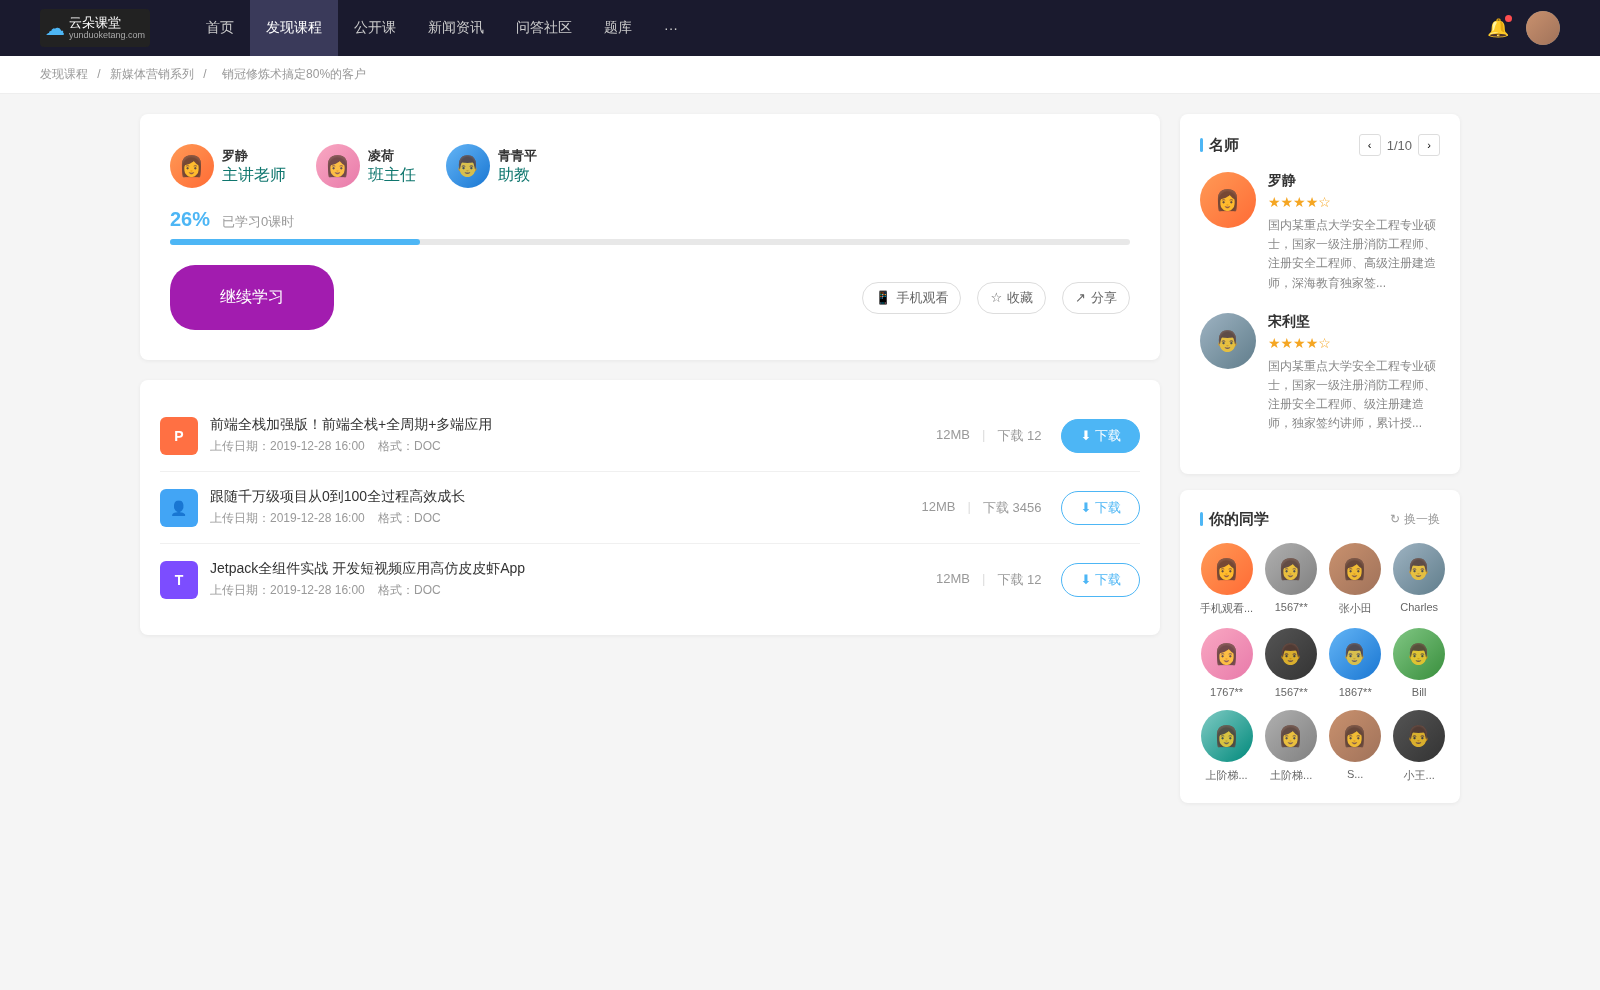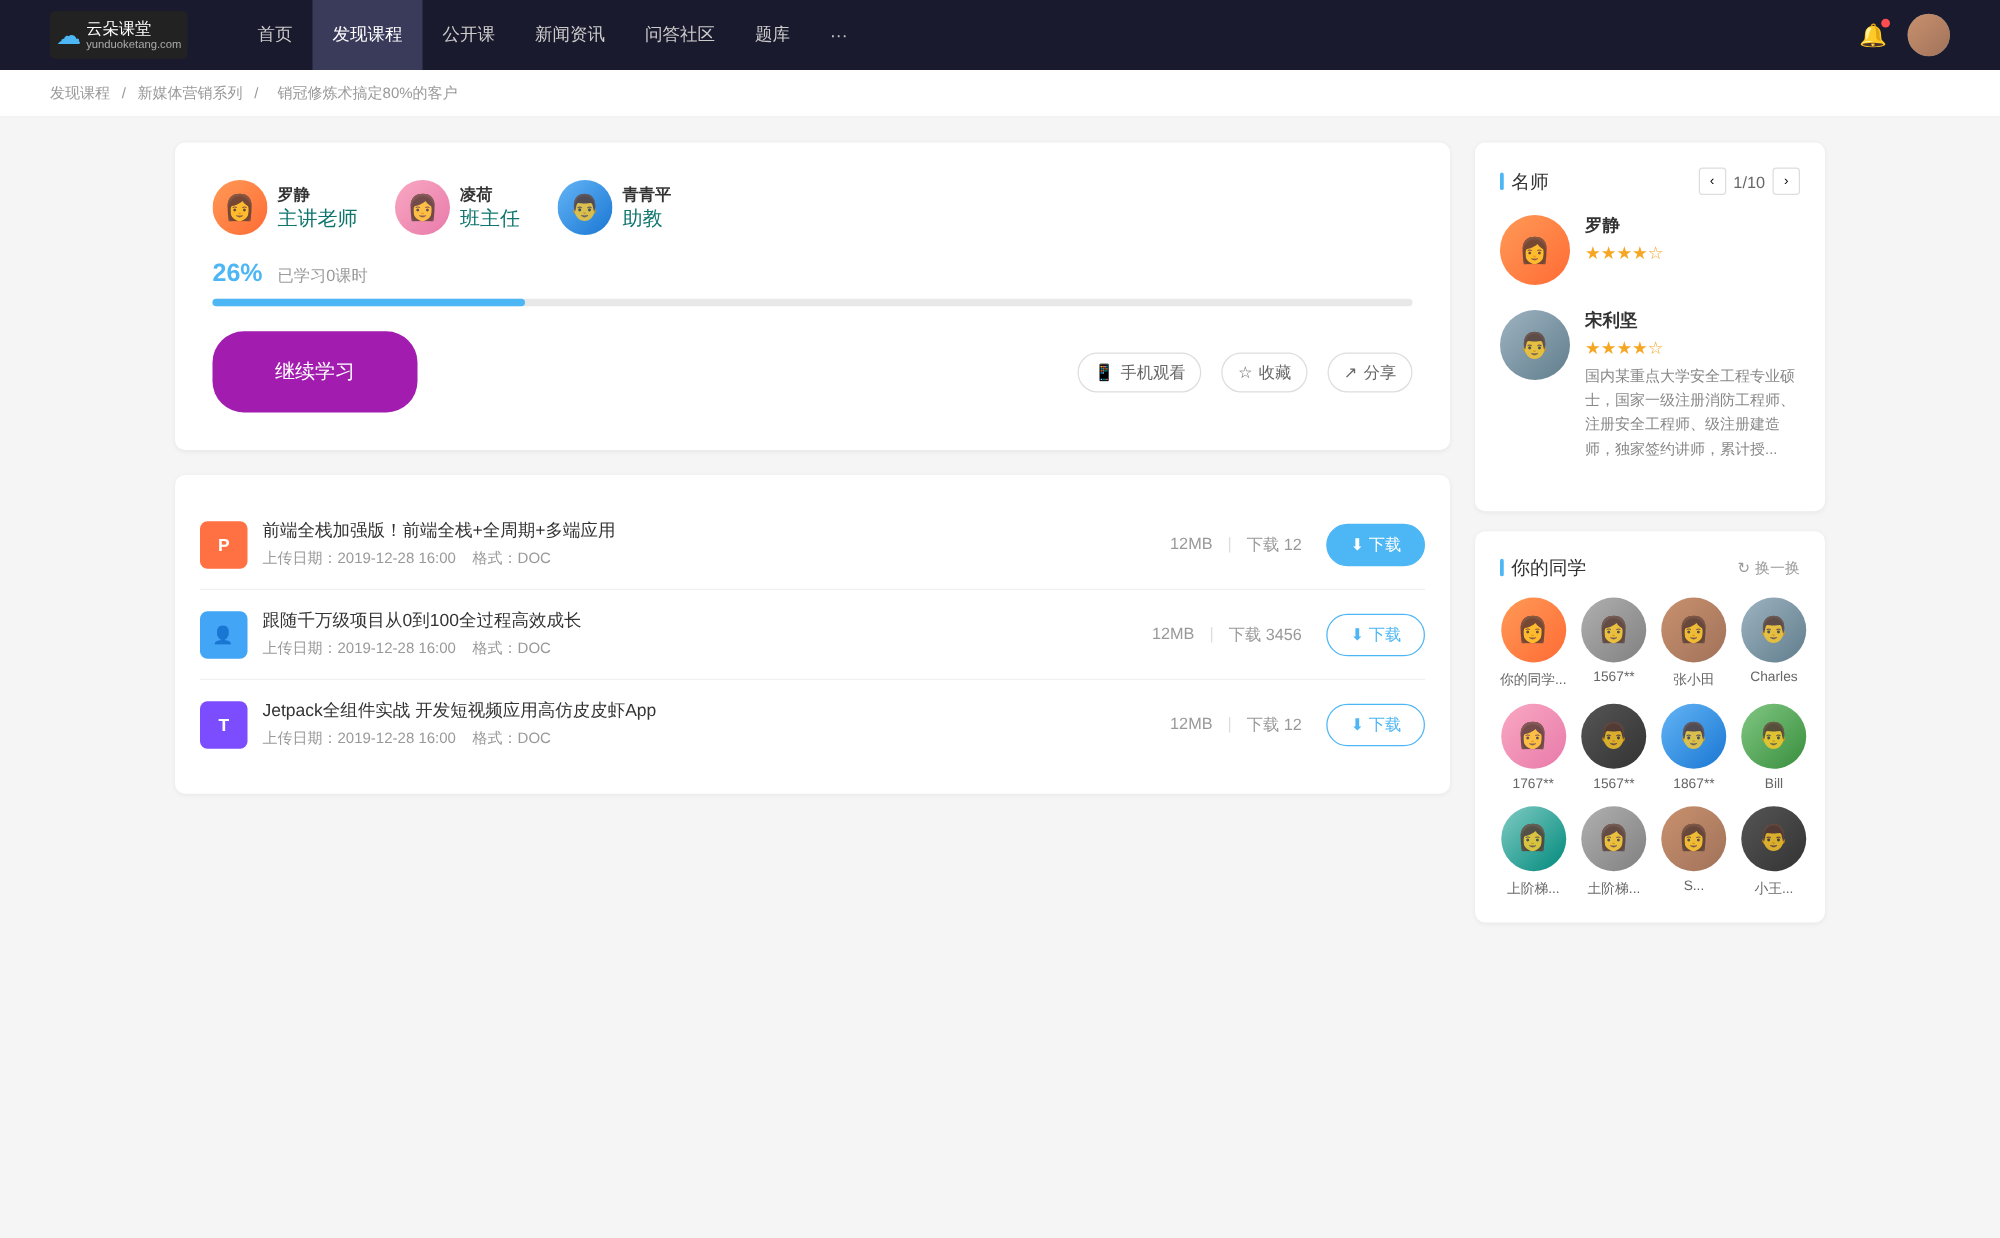--- a/index.html
+++ b/index.html
@@ -74,21 +74,21 @@
     .resource-title { font-size: 14px; color: #333; font-weight: 500; margin-bottom: 4px; }
     .resource-meta { font-size: 12px; color: #999; }
     .resource-stats { display: flex; align-items: flex-start; gap: 12px; color: #999; font-size: 13px; margin-right: 20px; white-space: nowrap; }
     .resource-stats span.sep { color: #ddd; }
     .btn-download { display: flex; align-items: center; gap: 5px; border: 1px solid #4db6f5; color: #4db6f5; border-radius: 20px; padding: 7px 18px; font-size: 13px; cursor: pointer; background: white; white-space: nowrap; }
     .btn-download.filled { background: #4db6f5; color: white; }
 
     
     .sidebar-card { background: white; border-radius: 8px; padding: 20px; box-shadow: 0 1px 4px rgba(0,0,0,0.06); margin-bottom: 16px; }
     .sidebar-header { display: flex; align-items: center; justify-content: space-between; margin-bottom: 16px; }
-    .sidebar-title { font-size: 15px; font-weight: normal; color: #333; display: flex; align-items: center; gap: 6px; }
+    .sidebar-title { font-size: 15px; font-weight: bold; color: #333; display: flex; align-items: center; gap: 6px; }
     .sidebar-title::before { content: ''; display: inline-block; width: 3px; height: 14px; background: #4db6f5; border-radius: 2px; }
     .pagination-mini { display: flex; align-items: center; gap: 6px; font-size: 13px; color: #666; }
     .pagination-mini button { border: 1px solid #ddd; background: white; width: 22px; height: 22px; border-radius: 3px; cursor: pointer; font-size: 11px; display: flex; align-items: center; justify-content: center; }
 
     
     .teacher-card { display: flex; gap: 12px; margin-bottom: 20px; align-items: flex-start; }
     .teacher-avatar-lg { width: 56px; height: 56px; border-radius: 50%; overflow: hidden; flex-shrink: 0; }
     .teacher-details { flex: 1; }
     .teacher-name-lg { font-size: 14px; font-weight: bold; color: #333; margin-bottom: 4px; }
     .stars { color: #f5a623; font-size: 14px; margin-bottom: 6px; }
@@ -292,20 +292,21 @@
         </div>
       </div>
 
       <div class="teacher-card">
         <div class="teacher-avatar-lg">
           <div class="face av-orange">👩</div>
         </div>
         <div class="teacher-details">
           <div class="teacher-name-lg">罗静</div>
           <div class="stars">★★★★☆</div>
+          <div class="teacher-desc">国内某重点大学安全工程专业硕士，国家一级注册消防工程师、注册安全工程师、高级注册建造师，深海教育独家签...</div>
         </div>
       </div>
 
       <div class="teacher-card">
         <div class="teacher-avatar-lg">
           <div class="face av-blue-gray">👨</div>
         </div>
         <div class="teacher-details">
           <div class="teacher-name-lg">宋利坚</div>
           <div class="stars">★★★★☆</div>
@@ -321,21 +322,21 @@
           <span>↻</span>
           <span>换一换</span>
         </div>
       </div>
       <div class="classmates-grid">
 
         <div class="classmate-item">
           <div class="classmate-avatar av-orange">
             <div class="face">👩</div>
           </div>
-          <span class="classmate-name">你的同学...</span>
+          <span class="classmate-name">手机观看...</span>
         </div>
 
         <div class="classmate-item">
           <div class="classmate-avatar av-gray">
             <div class="face">👩</div>
           </div>
           <span class="classmate-name">1567**</span>
         </div>
 
         <div class="classmate-item">

